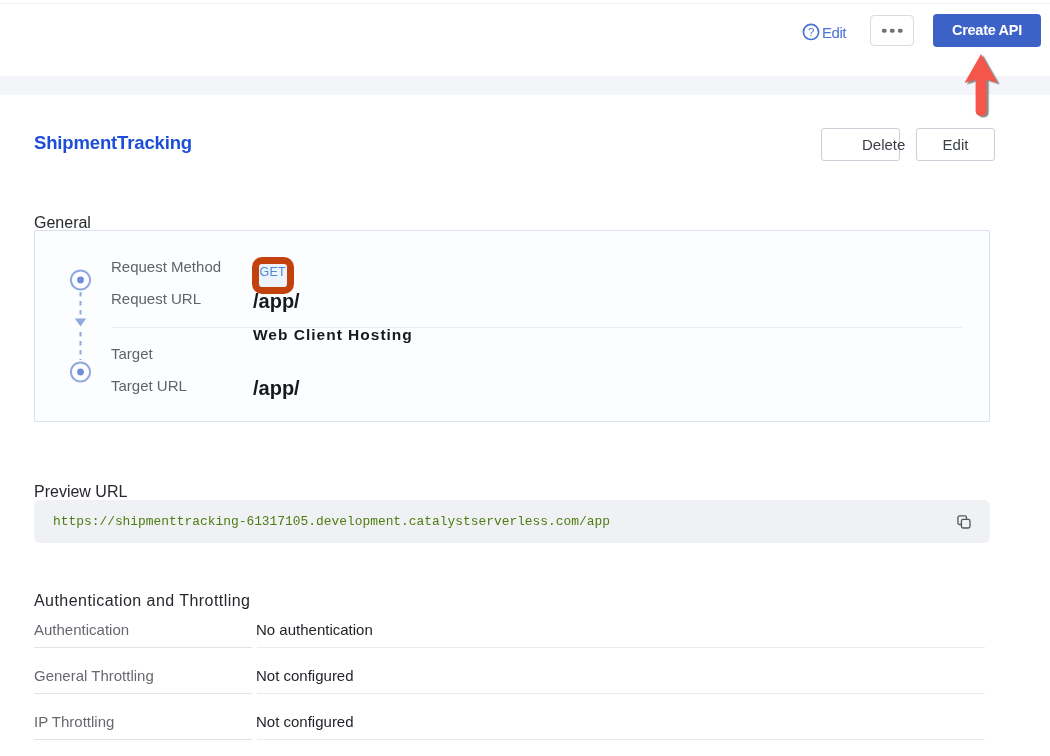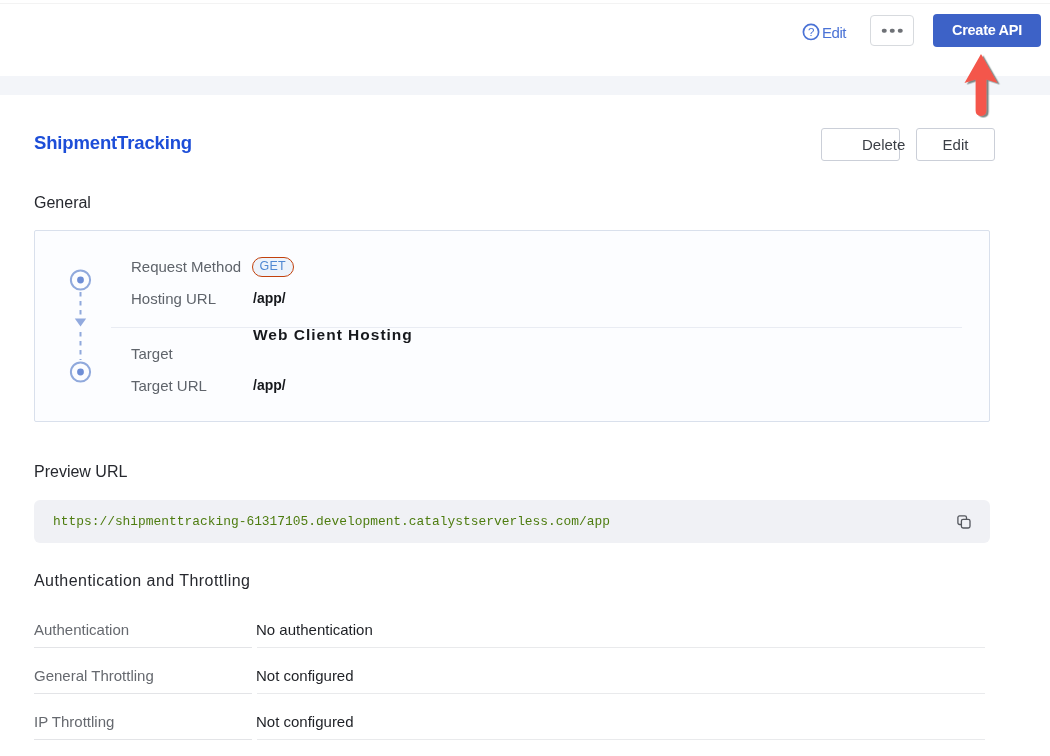--- a/index.html
+++ b/index.html
@@ -35,31 +35,31 @@
   .title { position:absolute; left:34px; top:132px; font-size:18.5px; font-weight:700; color:#1d4ed8; letter-spacing:-0.15px; }
 
   .btn-plain {
     position:absolute; top:128px; height:33px; width:79px;
     background:#fff; border:1px solid #cbcfd8; border-radius:3px;
     font-size:15px; color:#3b3f46; text-align:center; line-height:31px;
   }
   .btn-delete { left:821px;padding-left:40px; }
   .btn-edit { left:910px;margin-left:6px; }
 
-  .h2 { position:absolute; left:34px; font-size:16px; color:#26282e; }
+  .h2 { position:absolute; left:34px; font-size:16px; color:#26282e;margin-top:20px; }
 
   .gbox {
     position:absolute; left:34px; top:230px; width:956px; height:192px;
     background:#fcfdff; border:1px solid #d9e0ec; border-radius:2px;
   }
-  .lbl { position:absolute; left:111px; font-size:15px; color:#5f646b;margin-left:20px; }
-  .val { position:absolute; left:253px; font-size:14px; color:#17191d; font-weight:700; }
+  .lbl { position:absolute; left:111px; font-size:15px; color:#5f646b; }
+  .val { position:absolute; left:253px; font-size:20px; color:#17191d; font-weight:700; }
   .get-pill {
-    position:absolute; left:252px; top:257px; width:41.5px; height:20px;
-    border:1px solid #c2410c; border-radius:10px; background:#edf3fb;
+    position:absolute; left:252px; top:257px; width:41.5px; height:37px;
+    border:7px solid #c2410c; border-radius:10px; background:#edf3fb;
     color:#5088d2; font-size:12.5px; font-weight:400; text-align:center; line-height:17.5px;
     letter-spacing:.3px;
   }
   .gsep { position:absolute; left:111px; top:327px; width:851px; height:1px; background:#e9ecf3; }
 
   .urlbox {
     position:absolute; left:34px; top:500px; width:956px; height:43px;
     background:#f0f1f5; border-radius:6px;
   }
   .urltext {
@@ -118,21 +118,21 @@
       <line x1="25.5" y1="37" x2="25.5" y2="61" stroke-width="2" stroke-dasharray="4.5 4.5"></line>
       <line x1="25.5" y1="77" x2="25.5" y2="105" stroke-width="2" stroke-dasharray="4.5 4.5"></line>
     </g>
     <circle cx="25.5" cy="25" r="3.4" fill="#6e8ed6"></circle>
     <circle cx="25.5" cy="117" r="3.4" fill="#6e8ed6"></circle>
     <path fill="#92aade" d="M19.8 63.5 L31.2 63.5 L25.5 71.5 Z"></path>
   </svg>
 
   <div class="lbl" style="top:258px">Request Method</div>
   <div class="get-pill">GET</div>
-  <div class="lbl" style="top:290px">Hosting URL</div>
+  <div class="lbl" style="top:290px">Request URL</div>
   <div class="val" style="top:290px">/app/</div>
   <div class="gsep"></div>
   <div class="lbl" style="top:345px">Target</div>
   <div class="val" style="top:326px; font-size:15.5px; letter-spacing:1.0px">Web Client Hosting</div>
   <div class="lbl" style="top:377px">Target URL</div>
   <div class="val" style="top:377px">/app/</div>
 
   <div class="h2" style="top:463px">Preview URL</div>
   <div class="urlbox"></div>
   <div class="urltext">https://shipmenttracking-61317105.development.catalystserverless.com/app</div>

